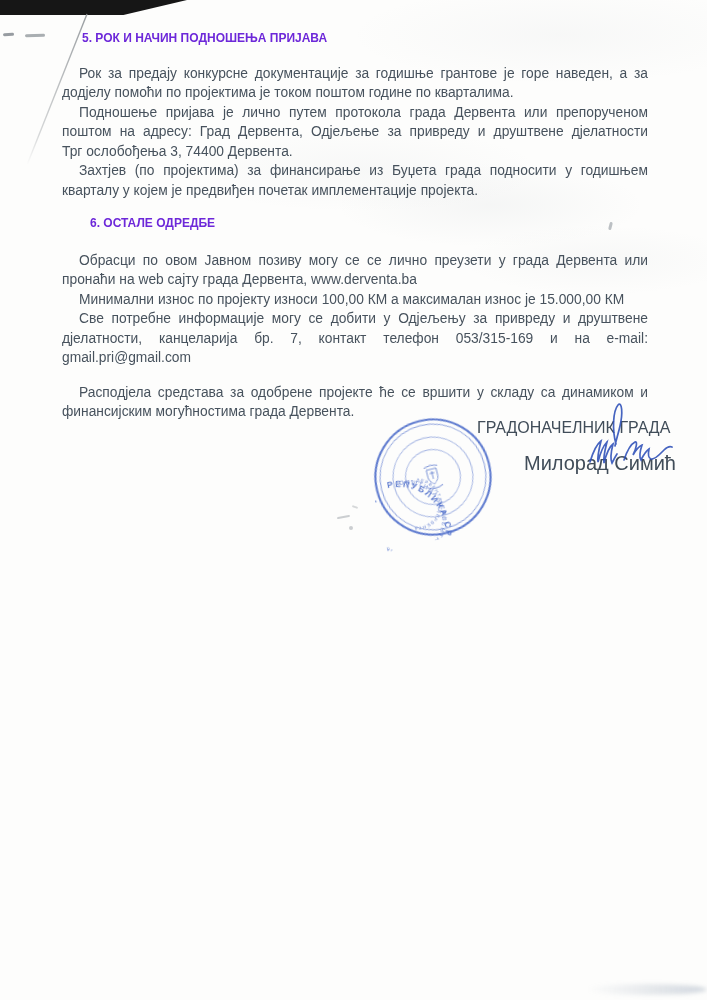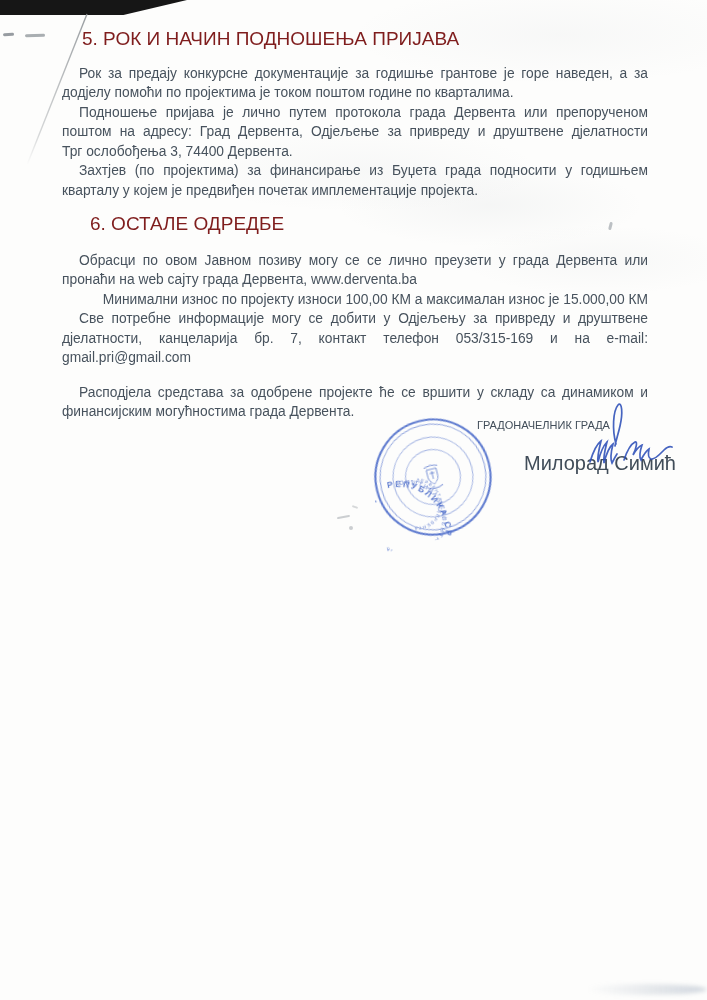--- a/index.html
+++ b/index.html
@@ -25,29 +25,29 @@
   .tick{position:absolute;background:#9aa0a6;border-radius:2px;}
   .tick1{left:609px;top:222px;width:3px;height:8px;transform:rotate(14deg);opacity:.65;}
   .speck1{left:337px;top:516px;width:13px;height:2px;transform:rotate(-10deg);opacity:.5;}
   .speck2{left:349px;top:526px;width:4px;height:4px;border-radius:50%;opacity:.5;}
   .speck3{left:352px;top:506px;width:6px;height:2px;transform:rotate(20deg);opacity:.4;}
   .smudge{position:absolute;left:586px;top:984px;width:121px;height:11px;border-radius:50%;
     background:linear-gradient(to right, rgba(150,162,176,0), rgba(140,155,175,0.38));
     filter:blur(2px);}
   
   .content{position:absolute;left:62px;top:29px;width:586px;font-size:13.8px;line-height:19.5px;}
-  .hd{font-weight:normal;font-size:19px;color:#7f1d1d;}
+  .hd{font-weight:bold;font-size:12px;color:#6d28d9;}
   .hd5{margin:0 0 15px 20px;}
   .hd6{margin:14px 0 17px 28px;}
   .ln{min-height:19.5px;white-space:nowrap;}
   .jf{white-space:normal;text-align:justify;text-align-last:justify;}
-  .ind{padding-left:17px;text-align:right;}
+  .ind{padding-left:17px;}
   .gap{height:15px;}
   
-  .sig-title{position:absolute;left:477px;top:419px;font-size:11px;color:#414d59;white-space:nowrap;}
+  .sig-title{position:absolute;left:477px;top:419px;font-size:16px;color:#414d59;white-space:nowrap;}
   .sig-name{position:absolute;left:524px;top:452px;font-size:20px;color:#414d59;white-space:nowrap;}
   .stamp{position:absolute;left:371px;top:415px;width:124px;height:124px;
     transform:rotate(-14deg);opacity:.92;filter:blur(.2px);}
   .sig-ink{position:absolute;left:576px;top:402px;width:104px;height:72px;}
 </style>
 </head>
 <body>
 
 <div class="page">
 

